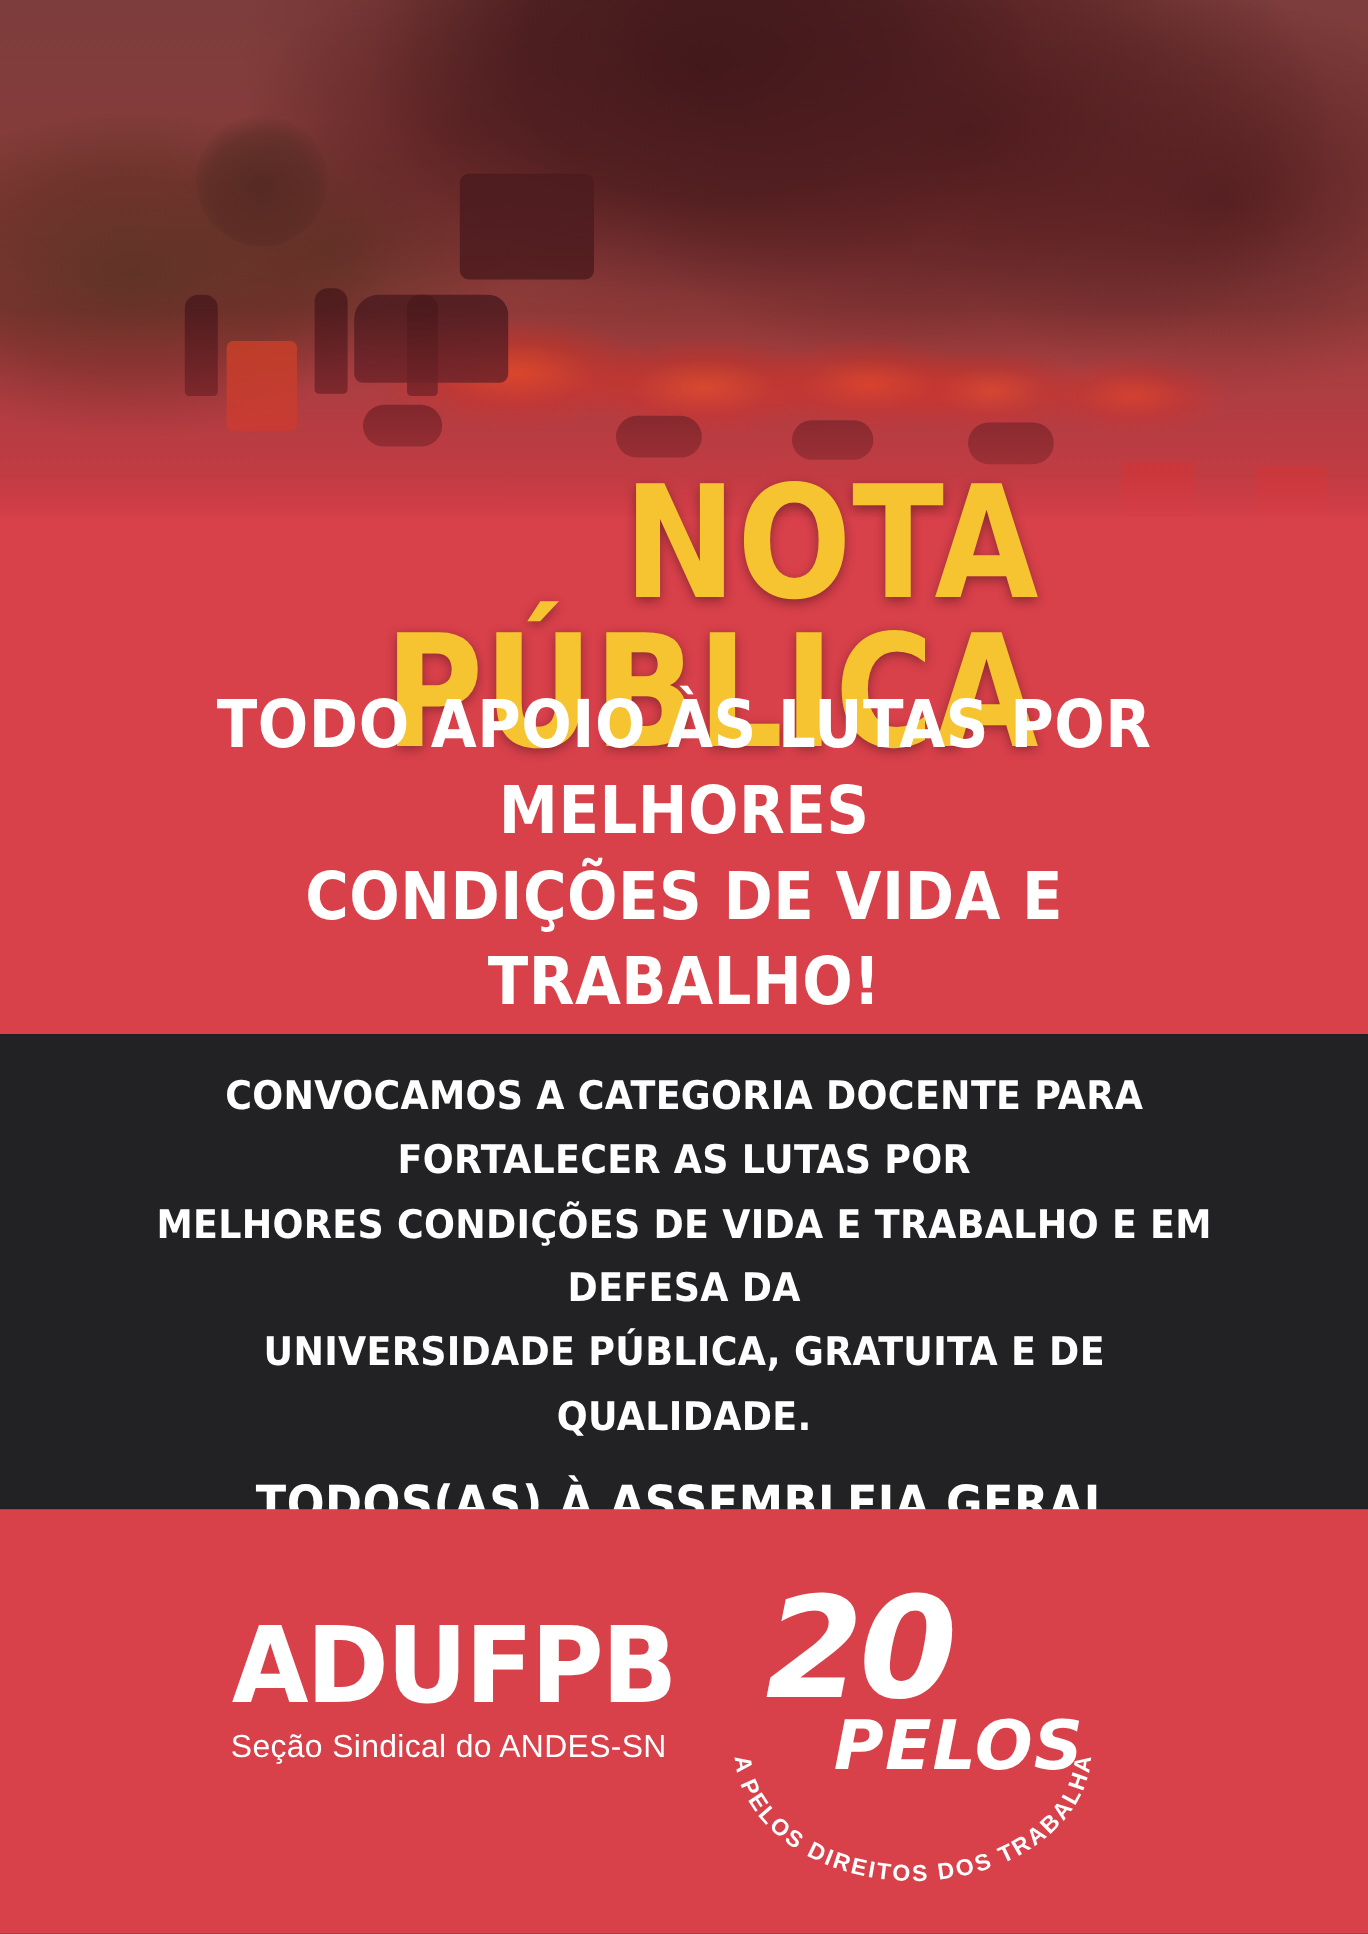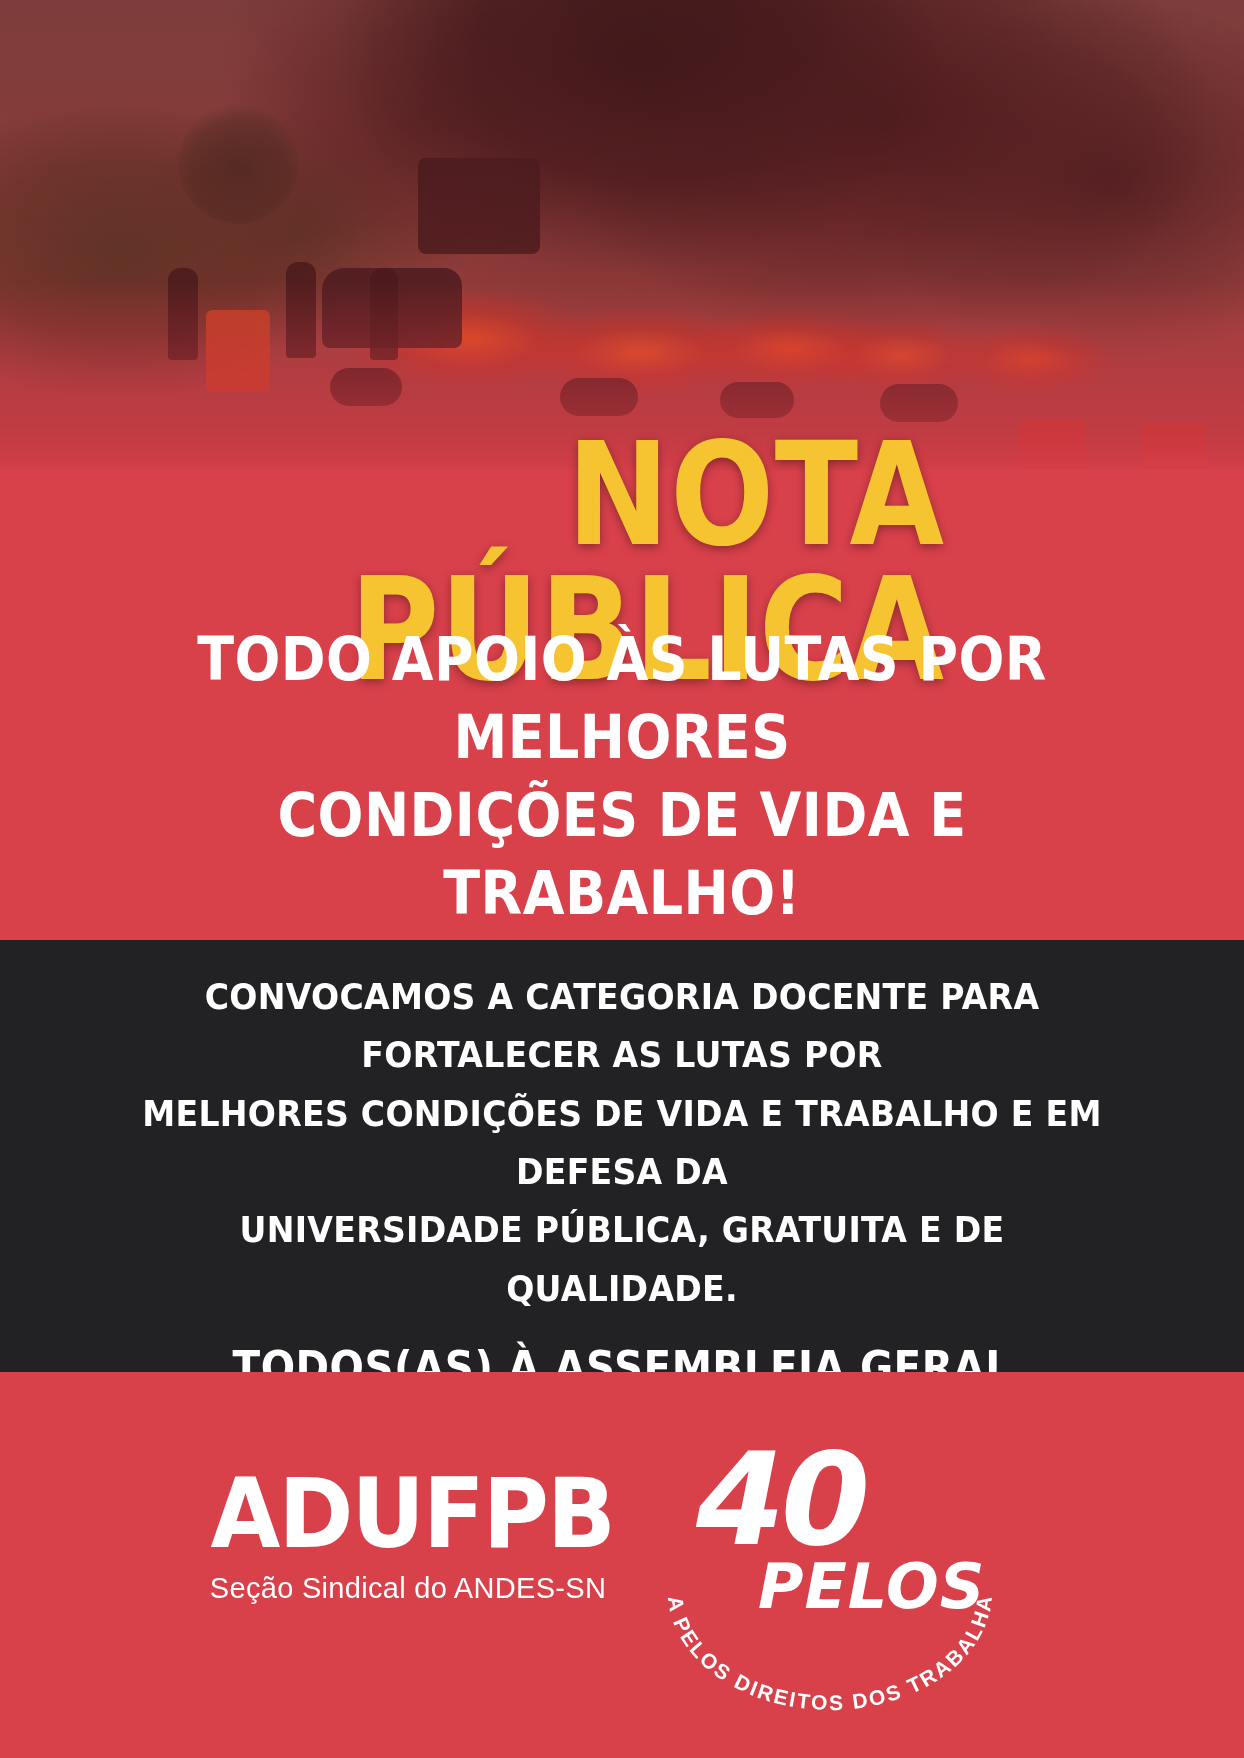--- a/index.html
+++ b/index.html
@@ -304,18 +304,18 @@
       <div class="seal-ring">
         <svg viewBox="0 0 360 262" aria-hidden="true">
           <defs>
             <path id="ringpath" d="M 18,150 A 162,118 0 0 0 342,150" fill="none"></path>
           </defs>
           <text>
             <textPath href="#ringpath" startOffset="50%" text-anchor="middle" id="ringtext">NA LUTA PELOS DIREITOS DOS TRABALHADORES</textPath>
           </text>
         </svg>
       </div>
-      <div class="seal-number">40</div>
+      <div class="seal-number">20</div>
       <div class="seal-anos">PELOS</div>
     </div>
 
   </div>
 </div>
 
 </body></html>

